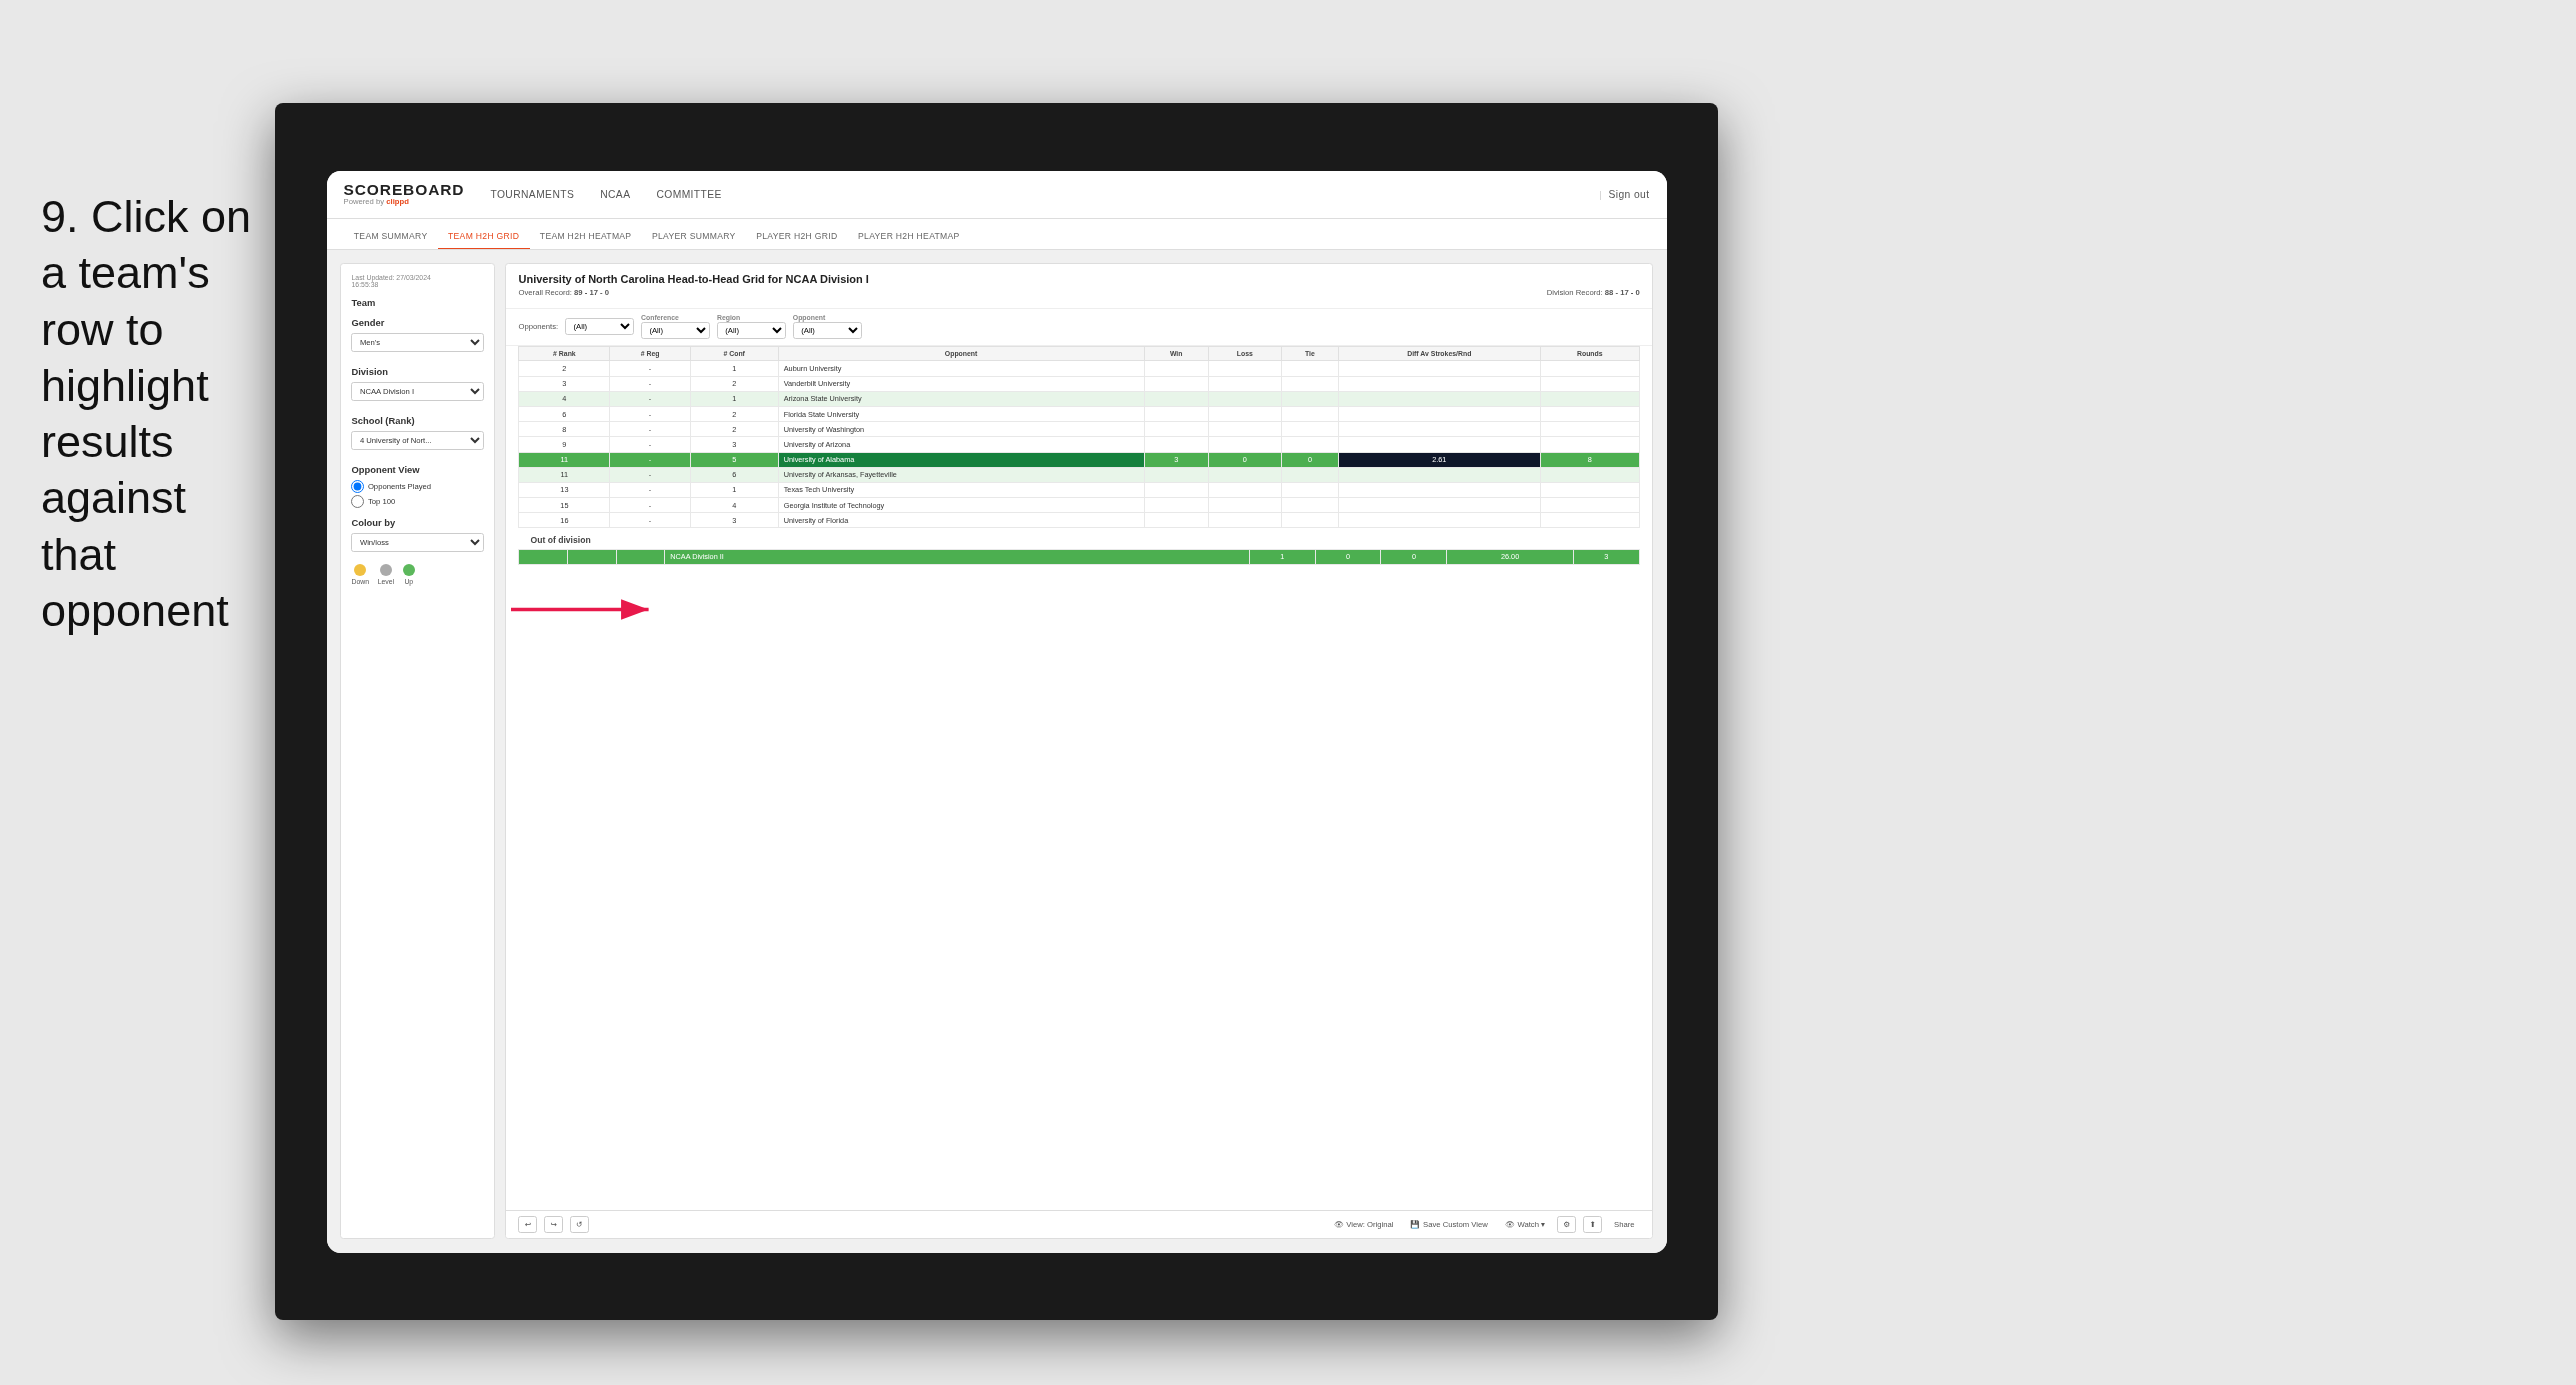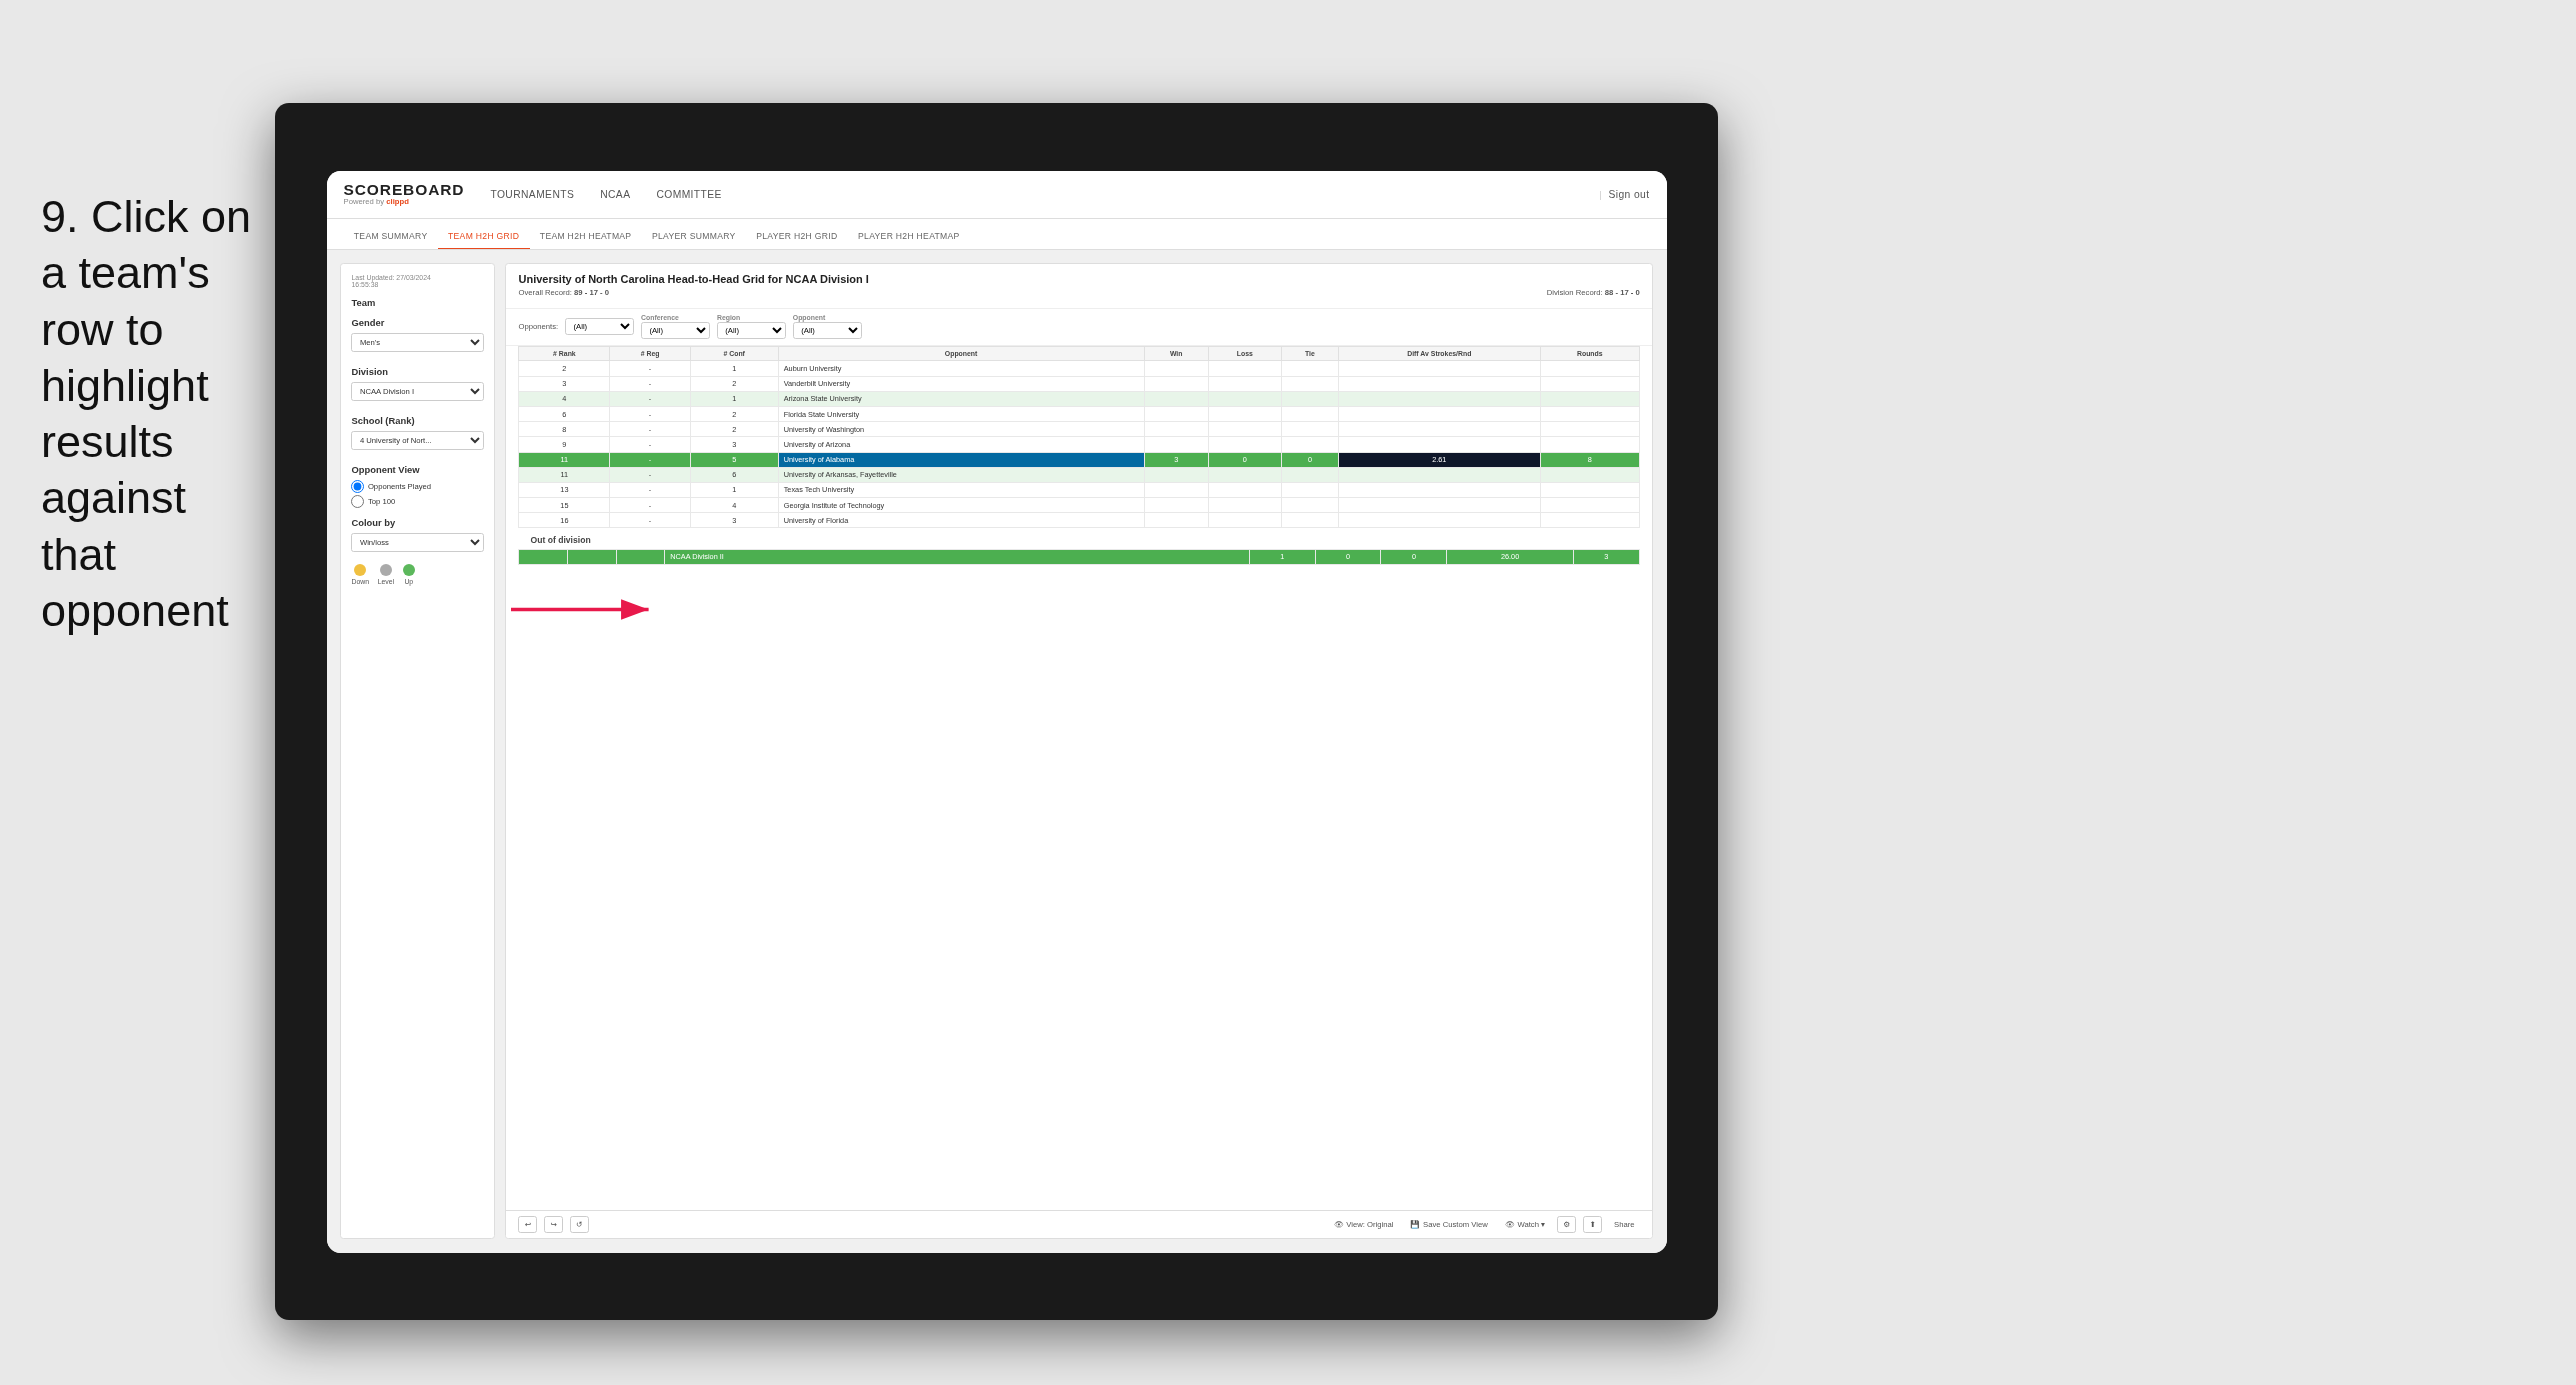--- a/index.html
+++ b/index.html
@@ -27,21 +27,21 @@
     }
 
     
     .tablet {
       position: absolute;
       left: 275px;
       top: 103px;
       width: 1443px;
       height: 1217px;
       background: #1a1a1a;
-      border-radius: 14px;
+      border-radius: 8px;
       display: flex;
       align-items: center;
       justify-content: center;
       box-shadow: 0 17px 52px rgba(0,0,0,0.5);
     }
 
     .tablet-screen {
       width: 1340px;
       height: 1082px;
       background: #f4f4f4;
@@ -600,21 +600,21 @@
     <td style=""></td>
     <td style=""></td>
     <td style=""></td>
     <td style=""></td>
     <td style=""></td>
   </tr>
                 <tr>
     <td style="background:#4caf50;color:#fff;">11</td>
     <td style="background:#4caf50;color:#fff;">-</td>
     <td style="background:#4caf50;color:#fff;">5</td>
-    <td class="opponent-name" style="background:#0369a1;color:#fff;">University of Alabama</td>
+    <td class="opponent-name" style="background:#15803d;color:#fff;">University of Alabama</td>
     <td style="background:#4caf50;color:#fff;">3</td>
     <td style="background:#4caf50;color:#fff;">0</td>
     <td style="background:#4caf50;color:#fff;">0</td>
     <td style="background:#0f172a;color:#fff;">2.61</td>
     <td style="background:#4caf50;color:#fff;">8</td>
   </tr>
                 <tr>
     <td style="background:#e8f5e9;">11</td>
     <td style="background:#e8f5e9;">-</td>
     <td style="background:#e8f5e9;">6</td>

